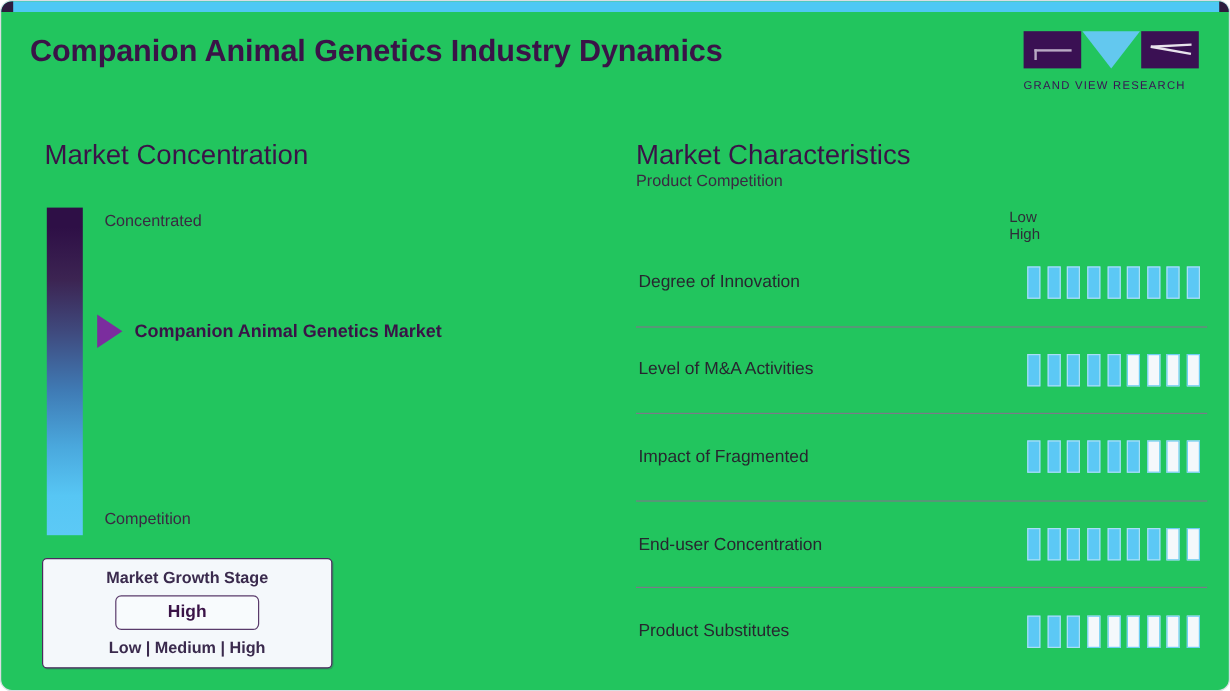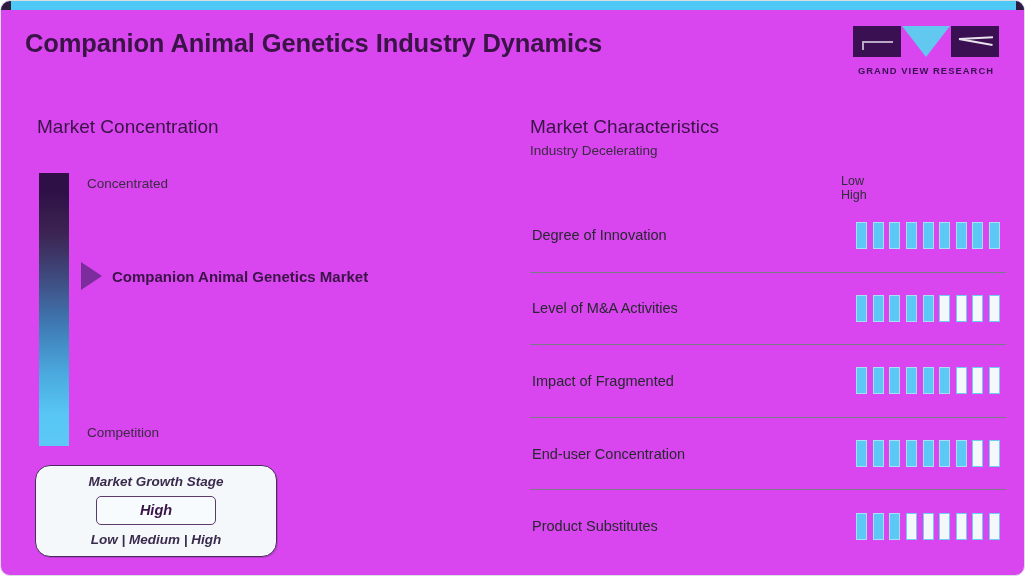--- a/index.html
+++ b/index.html
@@ -10,21 +10,21 @@
     height: 576px;
     overflow: hidden;
     background: #ffffff;
     font-family: "Liberation Sans", "DejaVu Sans", sans-serif;
   }
 
   #infographic {
     position: relative;
     width: 1025px;
     height: 576px;
-    background: #d946ef;
+    background: #22c55e;
     border: 1px solid #d9dee3;
     border-radius: 10px;
     overflow: hidden;
   }
 
   
   .top-accent {
     position: absolute;
     top: 0; left: 0;
     width: 1025px;
@@ -116,36 +116,36 @@
   }
   .logo-v {
     width: 0; height: 0;
     border-left: 24px solid transparent;
     border-right: 24px solid transparent;
     border-top: 31px solid #63c8ef;
   }
   .logo-text {
     margin-top: 7px;
     font-size: 9.4px;
-    font-weight: 700;
+    font-weight: 400;
     letter-spacing: 1.05px;
     color: #3a1053;
-    text-align: center;
+    text-align: left;
     white-space: nowrap;
   }
 
   
   .left-panel {
     position: absolute;
     left: 0; top: 100px;
     width: 520px;
     height: 476px;
   }
   .section-title {
-    font-size: 19px;
+    font-size: 23px;
     font-weight: 400;
     color: #3a1347;
   }
   .left-panel .section-title {
     position: absolute;
     left: 36px;
     top: 15px;
   }
 
   .gradient-wrap {
@@ -202,26 +202,25 @@
   
   .stat-boxes {
     position: absolute;
     left: 34px;
     top: 364px;
     display: flex;
     gap: 12px;
   }
   .stat-box {
     border: 1.4px solid #4b2a5e;
-    border-radius: 15px;
+    border-radius: 4px;
     background: #f4f8fb;
     padding: 8px 12px 9px 12px;
     text-align: center;
     box-shadow: 1px 1px 0 rgba(75,42,94,0.25);
-    font-style: italic;
   }
   .stat-box.growth { width: 242px; }
   .stat-box.pace   { width: 236px; }
   .stat-box-title {
     font-size: 13.5px;
     font-weight: 700;
     color: #3a2a4d;
     white-space: nowrap;
   }
   .stat-pill {
@@ -359,21 +358,21 @@
       </div>
 
 
     </div>
   </div>
 
   <div class="right-panel">
 
     <div class="section-title">Market Characteristics</div>
 
-    <div class="section-subtitle">Industry Decelerating</div>
+    <div class="section-subtitle">Product Competition</div>
 
     <div class="scale-header">
       <span>Low</span>
       <span>High</span>
     </div>
 
     <div class="char-rows" id="char-rows">
         <div class="char-row">
           <div class="char-label">Degree of Innovation</div>
           <div class="bar-group">

